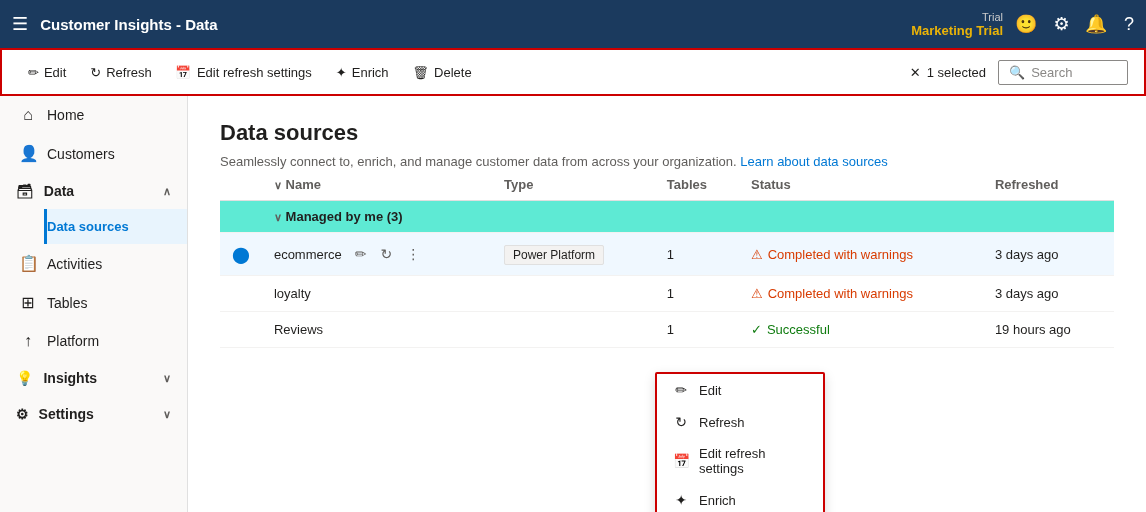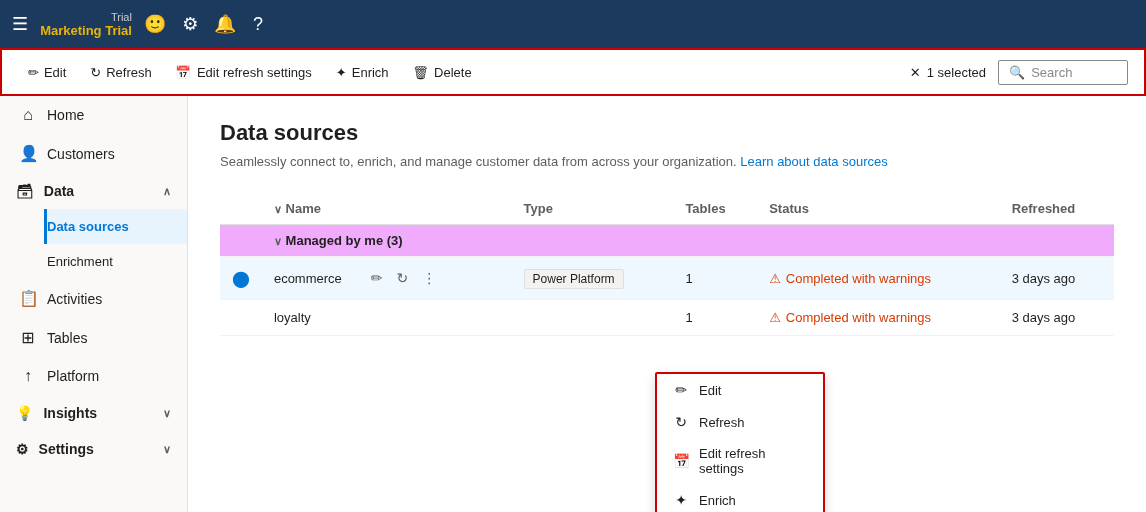--- a/index.html
+++ b/index.html
@@ -77,28 +77,28 @@
       padding: 10px 16px; cursor: pointer; color: #201f1e; font-size: 14px; font-weight: 600;
     }
 
     
     .content { flex: 1; overflow-y: auto; padding: 24px 32px; position: relative; }
     .page-title { font-size: 22px; font-weight: 600; color: #201f1e; margin-bottom: 8px; }
     .page-desc { font-size: 13px; color: #605e5c; }
     .page-desc a { color: #0078d4; text-decoration: none; }
 
     
-    .data-table { width: 100%; border-collapse: collapse; margin-top: 24px; }
+    .data-table { width: 100%; border-collapse: collapse; }
     .data-table th {
       text-align: left; padding: 8px 12px; font-size: 13px; font-weight: 600;
       color: #605e5c; border-bottom: 1px solid #e0e0e0; background: #fff;
     }
     .data-table td { padding: 10px 12px; font-size: 13px; border-bottom: 1px solid #f3f2f1; }
     .data-table tr.selected-row { background: #f0f8ff; }
-    .group-header td { font-weight: 600; padding: 8px 12px; color: #201f1e; background: #f0abfc; }
+    .group-header td { font-weight: 600; padding: 8px 12px; color: #201f1e; background: #5eead4; }
 
     .status-warning { color: #d83b01; display: flex; align-items: center; gap: 5px; }
     .status-success { color: #107c10; display: flex; align-items: center; gap: 5px; }
 
     .chevron { font-size: 11px; color: #605e5c; }
 
     
     .context-menu {
       position: absolute;
       top: 276px;
@@ -126,20 +126,21 @@
     .power-platform-badge {
       background: #f3f2f1; border: 1px solid #e0e0e0; border-radius: 2px;
       padding: 2px 8px; font-size: 12px; color: #201f1e;
     }
   </style>
 </head>
 <body>
 
 <div class="top-nav">
   <span class="hamburger">☰</span>
+  <span class="top-nav-title">Customer Insights - Data</span>
   <div class="trial-badge">
     <span>Trial</span>
     <strong>Marketing Trial</strong>
   </div>
   <div class="top-nav-icons">
     <span class="top-nav-icon">🙂</span>
     <span class="top-nav-icon">⚙</span>
     <span class="top-nav-icon">🔔</span>
     <span class="top-nav-icon">?</span>
   </div>
@@ -194,23 +195,20 @@
     <div class="sidebar-section-header">
       <div style="display:flex;align-items:center;gap:10px;">
         <span class="icon">🗃</span>
         <span>Data</span>
       </div>
       <span class="chevron">∧</span>
     </div>
     <div class="sidebar-sub">
       <div class="sidebar-item active">
         <span>Data sources</span>
-      </div>
-      <div class="sidebar-item">
-        <span>Enrichment</span>
       </div>
     </div>
     <div class="sidebar-item">
       <span class="icon">📋</span>
       <span>Activities</span>
     </div>
     <div class="sidebar-item">
       <span class="icon">⊞</span>
       <span>Tables</span>
     </div>
@@ -262,21 +260,21 @@
             <span class="chevron">∨</span>
             <span>Managed by me (3)</span>
           </td>
         </tr>
 
         <tr class="selected-row">
           <td>
             <span class="check-circle">⬤</span>
           </td>
           <td>
-            <div style="display:flex;align-items:center;gap:24px;">
+            <div style="display:flex;align-items:center;gap:8px;">
               <span>ecommerce</span>
               <div class="row-actions">
                 <button class="row-action-btn">✏</button>
                 <button class="row-action-btn">↻</button>
                 <button class="row-action-btn">⋮</button>
               </div>
             </div>
           </td>
           <td>
             <span class="power-platform-badge">Power Platform</span>
@@ -298,20 +296,33 @@
           <td>1</td>
           <td>
             <span class="status-warning">
               <span>⚠</span>
               <span>Completed with warnings</span>
             </span>
           </td>
           <td>3 days ago</td>
         </tr>
 
+        <tr>
+          <td></td>
+          <td>Reviews</td>
+          <td></td>
+          <td>1</td>
+          <td>
+            <span class="status-success">
+              <span>✓</span>
+              <span>Successful</span>
+            </span>
+          </td>
+          <td>19 hours ago</td>
+        </tr>
       </tbody>
     </table>
 
     <div class="context-menu">
       <div class="context-menu-item">
         <span class="context-menu-icon">✏</span>
         <span>Edit</span>
       </div>
       <div class="context-menu-item">
         <span class="context-menu-icon">↻</span>

